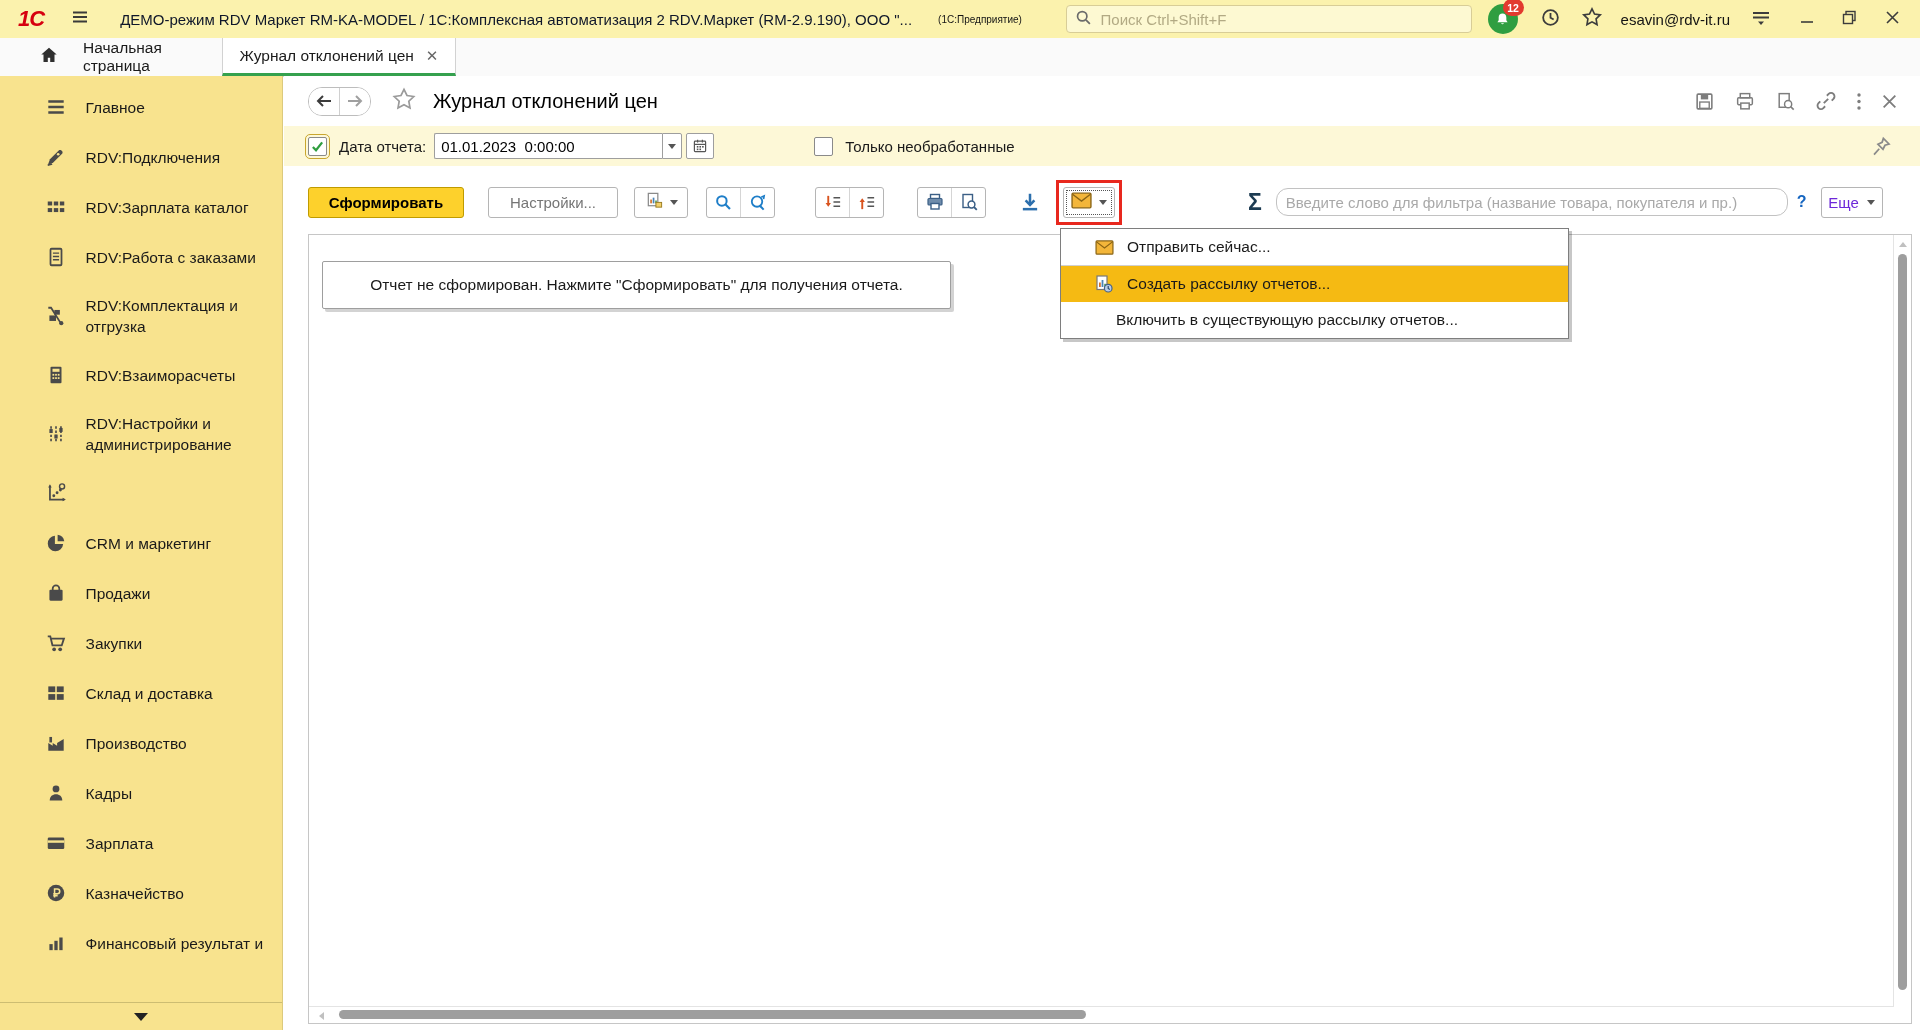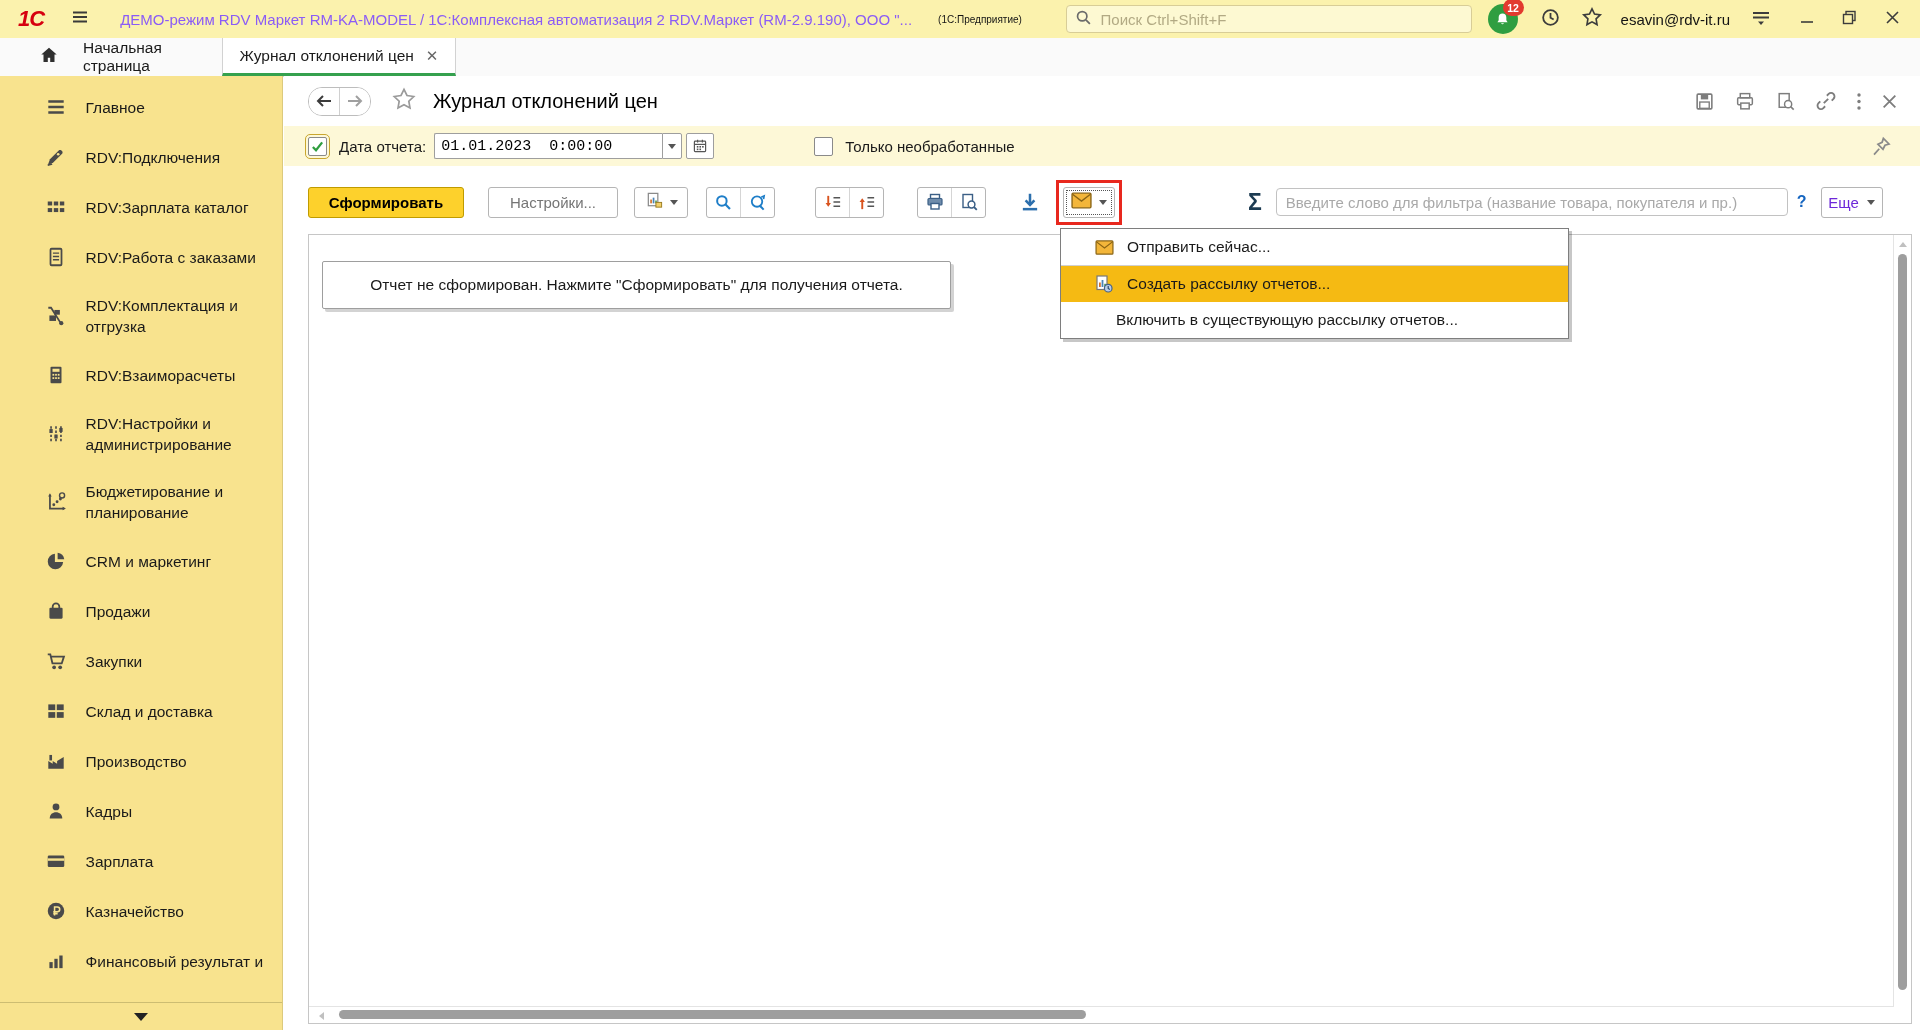--- a/index.html
+++ b/index.html
@@ -5,21 +5,21 @@
   html,body{margin:0;padding:0;background:#e9e9e9;}
   .app{position:relative;width:1920px;height:1030px;overflow:hidden;background:#fff;
        font-family:"Liberation Sans","DejaVu Sans",sans-serif;color:#1a1a1a;-webkit-font-smoothing:antialiased;}
   .i{display:inline-block;vertical-align:middle;flex:none;}
 
   
   .titlebar{position:absolute;top:0;left:0;right:0;height:38px;background:#fbf2ad;
             display:flex;align-items:center;border-bottom:1px solid #ece099;}
   .logo1c{margin-left:18px;font-size:22px;font-weight:bold;color:#d6000f;letter-spacing:-1px;font-style:italic;}
   .burger{margin-left:26px;color:#3a3a3a;cursor:pointer;}
-  .win-title{margin-left:30px;font-size:15px;white-space:nowrap;overflow:hidden;color:#8b5cf6;}
+  .win-title{margin-left:30px;font-size:15px;white-space:nowrap;overflow:hidden;color:#0f172a;}
   .app-suffix{margin-left:26px;font-size:10px;white-space:nowrap;color:#141414;}
   .tb-search{margin-left:auto;width:388px;height:26px;background:#fdf9d2;border:1px solid #d8cd97;border-radius:4px;
              display:flex;align-items:center;padding:0 8px;}
   .tb-search input{border:none;outline:none;background:transparent;font-size:15px;width:100%;margin-left:7px;
                    color:#555;font-family:inherit;}
   .tb-search input::placeholder{color:#b2aa84;}
   .bell-wrap{position:relative;margin-left:16px;width:32px;height:32px;cursor:pointer;}
   .bell-circle{position:absolute;left:0;top:1px;width:30px;height:30px;border-radius:50%;background:#2f9e41;
                display:flex;align-items:center;justify-content:center;}
   .badge{position:absolute;right:-4px;top:-4px;min-width:17px;height:17px;border-radius:9px;background:#e23a2e;
@@ -64,21 +64,21 @@
   .hdr-icons .hbtn{cursor:pointer;display:flex;}
 
   .filter-strip{position:absolute;top:50px;left:0;right:0;height:40px;background:#fdf8d7;display:flex;
                 align-items:center;padding-left:24px;box-sizing:border-box;}
   .cb{width:17px;height:17px;background:#fff;border:1px solid #8a8a8a;border-radius:2px;display:flex;
       align-items:center;justify-content:center;cursor:pointer;flex:none;}
   .cb.focus-ring{outline:1px solid #c9a62e;outline-offset:2px;}
   .flabel{margin-left:12px;font-size:15px;}
   .datefield{margin-left:8px;display:flex;align-items:center;height:26px;}
   .datefield input{width:228px;height:26px;border:1px solid #9e9e9e;border-right:none;border-radius:2px 0 0 2px;
-                   font-size:15px;padding:0 6px;font-family:Liberation Mono, monospace;box-sizing:border-box;outline:none;color:#000;}
+                   font-size:15px;padding:0 6px;font-family:Liberation Sans, sans-serif;box-sizing:border-box;outline:none;color:#000;}
   .date-dd{width:20px;height:26px;border:1px solid #9e9e9e;border-radius:0 2px 2px 0;background:#fff;display:flex;
            align-items:center;justify-content:center;cursor:pointer;box-sizing:border-box;}
   .caret{width:0;height:0;border-left:4px solid transparent;border-right:4px solid transparent;border-top:5px solid #555;}
   .calbtn{margin-left:4px;width:28px;height:26px;border:1px solid #9e9e9e;border-radius:2px;background:#fff;
           display:flex;align-items:center;justify-content:center;cursor:pointer;color:#555;box-sizing:border-box;}
   .cb2{margin-left:100px;}
   .pin{position:absolute;right:26px;top:8px;color:#8a8a8a;cursor:pointer;}
 
   .toolbar{position:absolute;top:96px;left:0;right:0;height:60px;display:flex;align-items:center;
            padding-left:24px;box-sizing:border-box;}
@@ -88,21 +88,21 @@
   .btn-settings{width:130px;margin-left:24px;color:#757575;}
   .btn-variants{width:54px;margin-left:16px;gap:6px;}
   .grp{display:flex;margin-left:18px;border:1px solid #b5b5b5;border-radius:3px;height:31px;box-sizing:border-box;background:#fff;}
   .grp .gbtn{width:33px;display:flex;align-items:center;justify-content:center;cursor:pointer;}
   .grp .gbtn+.gbtn{border-left:1px solid #d5d5d5;}
   .iconbtn{display:flex;align-items:center;justify-content:center;cursor:pointer;}
   .mail-wrap{position:relative;margin-left:16px;}
   .btn-mail{width:52px;gap:7px;outline:1px dotted #555;outline-offset:-4px;}
   .red-rect{position:absolute;left:-7px;top:-7px;right:-7px;bottom:-7px;border:3px solid #e8281e;pointer-events:none;}
   .sigma{margin-left:133px;font-size:23px;font-weight:bold;color:#1c3b52;line-height:1;}
-  .filter-input{margin-left:14px;width:512px;height:28px;border:1px solid #c2c2c2;border-radius:4px;font-size:15px;
+  .filter-input{margin-left:14px;width:512px;height:28px;border:1px solid #c2c2c2;border-radius:12px;font-size:15px;
                 padding:0 9px;font-family:inherit;box-sizing:border-box;outline:none;color:#444;}
   .filter-input::placeholder{color:#a9a9a9;}
   .help{margin-left:9px;color:#1565c0;font-size:16px;font-weight:bold;cursor:pointer;}
   .btn-more{width:62px;margin-left:14px;gap:8px;color:#6d28d9;}
 
   .report-area{position:absolute;top:158px;left:24px;right:8px;bottom:6px;border:1px solid #c6c6c6;background:#fff;}
   .empty-msg{position:absolute;left:13px;top:26px;width:627px;height:46px;border:1px solid #9e9e9e;border-radius:2px;
              background:#fff;box-shadow:3px 3px 0 rgba(130,130,130,.35);display:flex;align-items:center;
              justify-content:center;font-size:15.5px;color:#1a1a1a;}
   .vscroll{position:absolute;top:0;right:0;bottom:16px;width:17px;border-left:1px solid #e4e4e4;background:#fff;}
@@ -298,21 +298,20 @@
         <span class="sico">
             <svg width="22" height="22" viewBox="0 0 20 20">
               <path d="M4.5 3.5v12.5h13" stroke="currentColor" stroke-width="1.6" fill="none"></path>
               <path d="M4.5 2l-1.6 3h3.2zM19 16l-3-1.6v3.2z" fill="currentColor"></path>
               <circle cx="8" cy="12.5" r="1.3" fill="currentColor"></circle>
               <circle cx="11" cy="9.8" r="1.3" fill="currentColor"></circle>
               <circle cx="14" cy="7.3" r="1.3" fill="currentColor"></circle>
               <circle cx="15.5" cy="4" r="2.3" fill="none" stroke="currentColor" stroke-width="1.3"></circle>
             </svg>
           </span>
-        <span>Бюджетирование и планирование</span>
       </div>
       <div class="side-item">
         <span class="sico">
             <svg width="22" height="22" viewBox="0 0 20 20">
               <path d="M9 3.5A7 7 0 1 0 16.5 11H9z" fill="currentColor"></path>
               <path d="M11.5 2.5a7 7 0 0 1 6 6h-6z" fill="currentColor"></path>
             </svg>
           </span>
         <span>CRM и маркетинг</span>
       </div>

